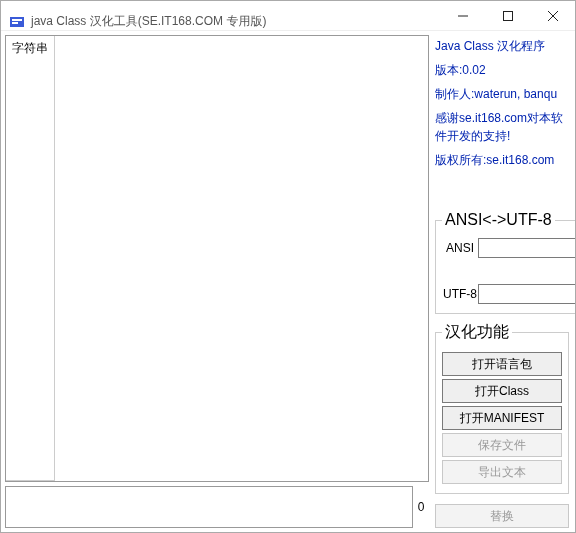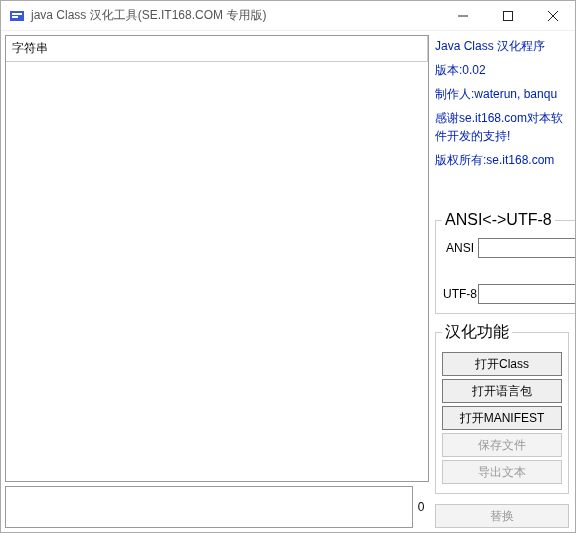--- a/index.html
+++ b/index.html
@@ -10,21 +10,21 @@
     width: 576px;
     height: 533px;
     overflow: hidden;
     border: 1px solid #aaa;
   }
   
   .titlebar {
     height: 30px;
     background: #fff;
     display: flex;
-    align-items: center;
+    align-items: flex-end;
     padding-left: 8px;
     color: #555;
     border-bottom: 1px solid #eee;
   }
   .titlebar .icon {
     width: 16px; height: 16px;
     margin-right: 6px;
     display:flex;align-items:center;justify-content:center;
   }
   .titlebar .title { flex:1; }
@@ -44,21 +44,21 @@
     flex:1;
     display:flex;
     flex-direction:column;
     padding:4px 0 4px 4px;
   }
   .table-wrap {
     flex:1;
     border:1px solid #999;
     background:#fff;
     display:flex;
-    flex-direction:column;
+    flex-direction:row;
   }
   .thead {
     display:flex;
     background:#fff;
     border-bottom:1px solid #ccc;
   }
   .th {
     padding:4px 6px;
     border-right:1px solid #ccc;
     background:#fff;
@@ -246,22 +246,22 @@
       </div>
       <div class="row">
         <span class="lab">UTF-8</span>
         <input class="txt" value="" style="">
       </div>
     </fieldset>
 
     <div class="func">
       <fieldset>
         <legend>汉化功能</legend>
+        <button class="fbtn">打开语言包</button>
         <button class="fbtn">打开Class</button>
-        <button class="fbtn">打开语言包</button>
         <button class="fbtn">打开MANIFEST</button>
         <button class="fbtn" disabled="">保存文件</button>
         <button class="fbtn" disabled="">导出文本</button>
       </fieldset>
     </div>
 
     <button class="replace-btn" disabled="">替换</button>
   </div>
 </div>
 

